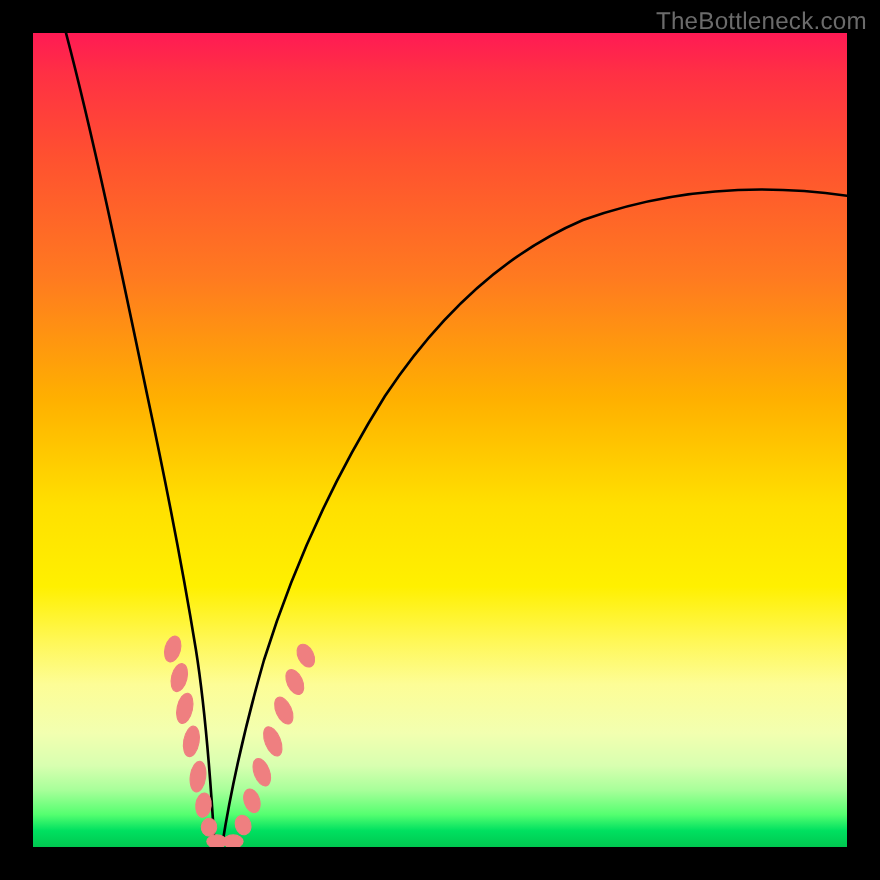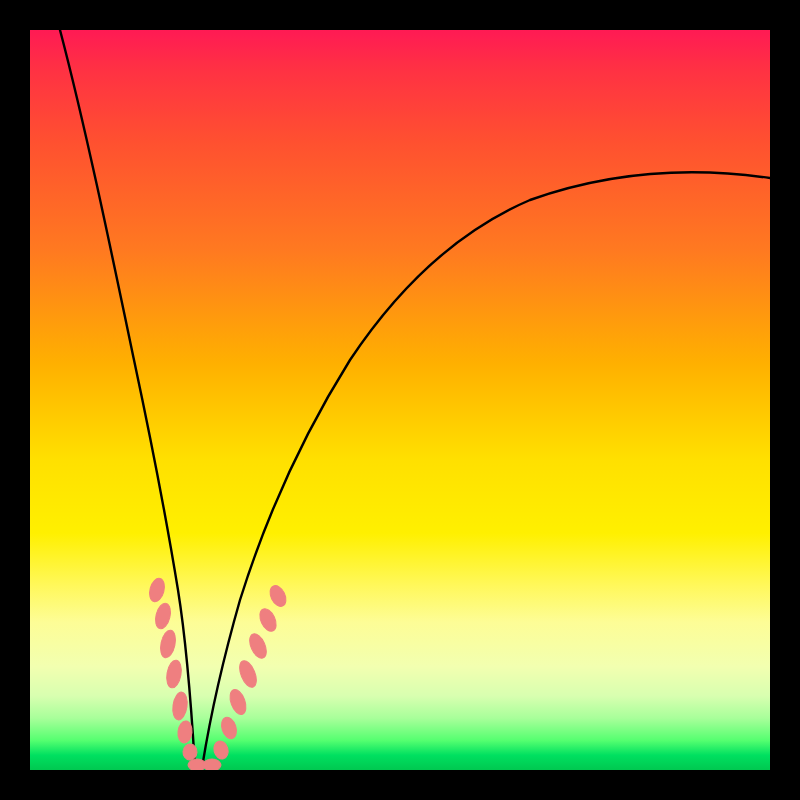--- a/index.html
+++ b/index.html
@@ -106,13 +106,14 @@
         <ellipse cx="199" cy="698" rx="7" ry="11" transform="rotate(-18 199 698)"></ellipse>
         <ellipse cx="208" cy="672" rx="7" ry="13" transform="rotate(-20 208 672)"></ellipse>
         <ellipse cx="218" cy="644" rx="7" ry="14" transform="rotate(-22 218 644)"></ellipse>
         <ellipse cx="228" cy="616" rx="7" ry="13" transform="rotate(-24 228 616)"></ellipse>
         <ellipse cx="238" cy="590" rx="7" ry="12" transform="rotate(-25 238 590)"></ellipse>
         <ellipse cx="248" cy="566" rx="7" ry="11" transform="rotate(-26 248 566)"></ellipse>
       </g>
     </svg>
   </div>
 
+  <div class="watermark">TheBottleneck.com</div>
 </div>
 
 </body></html>

